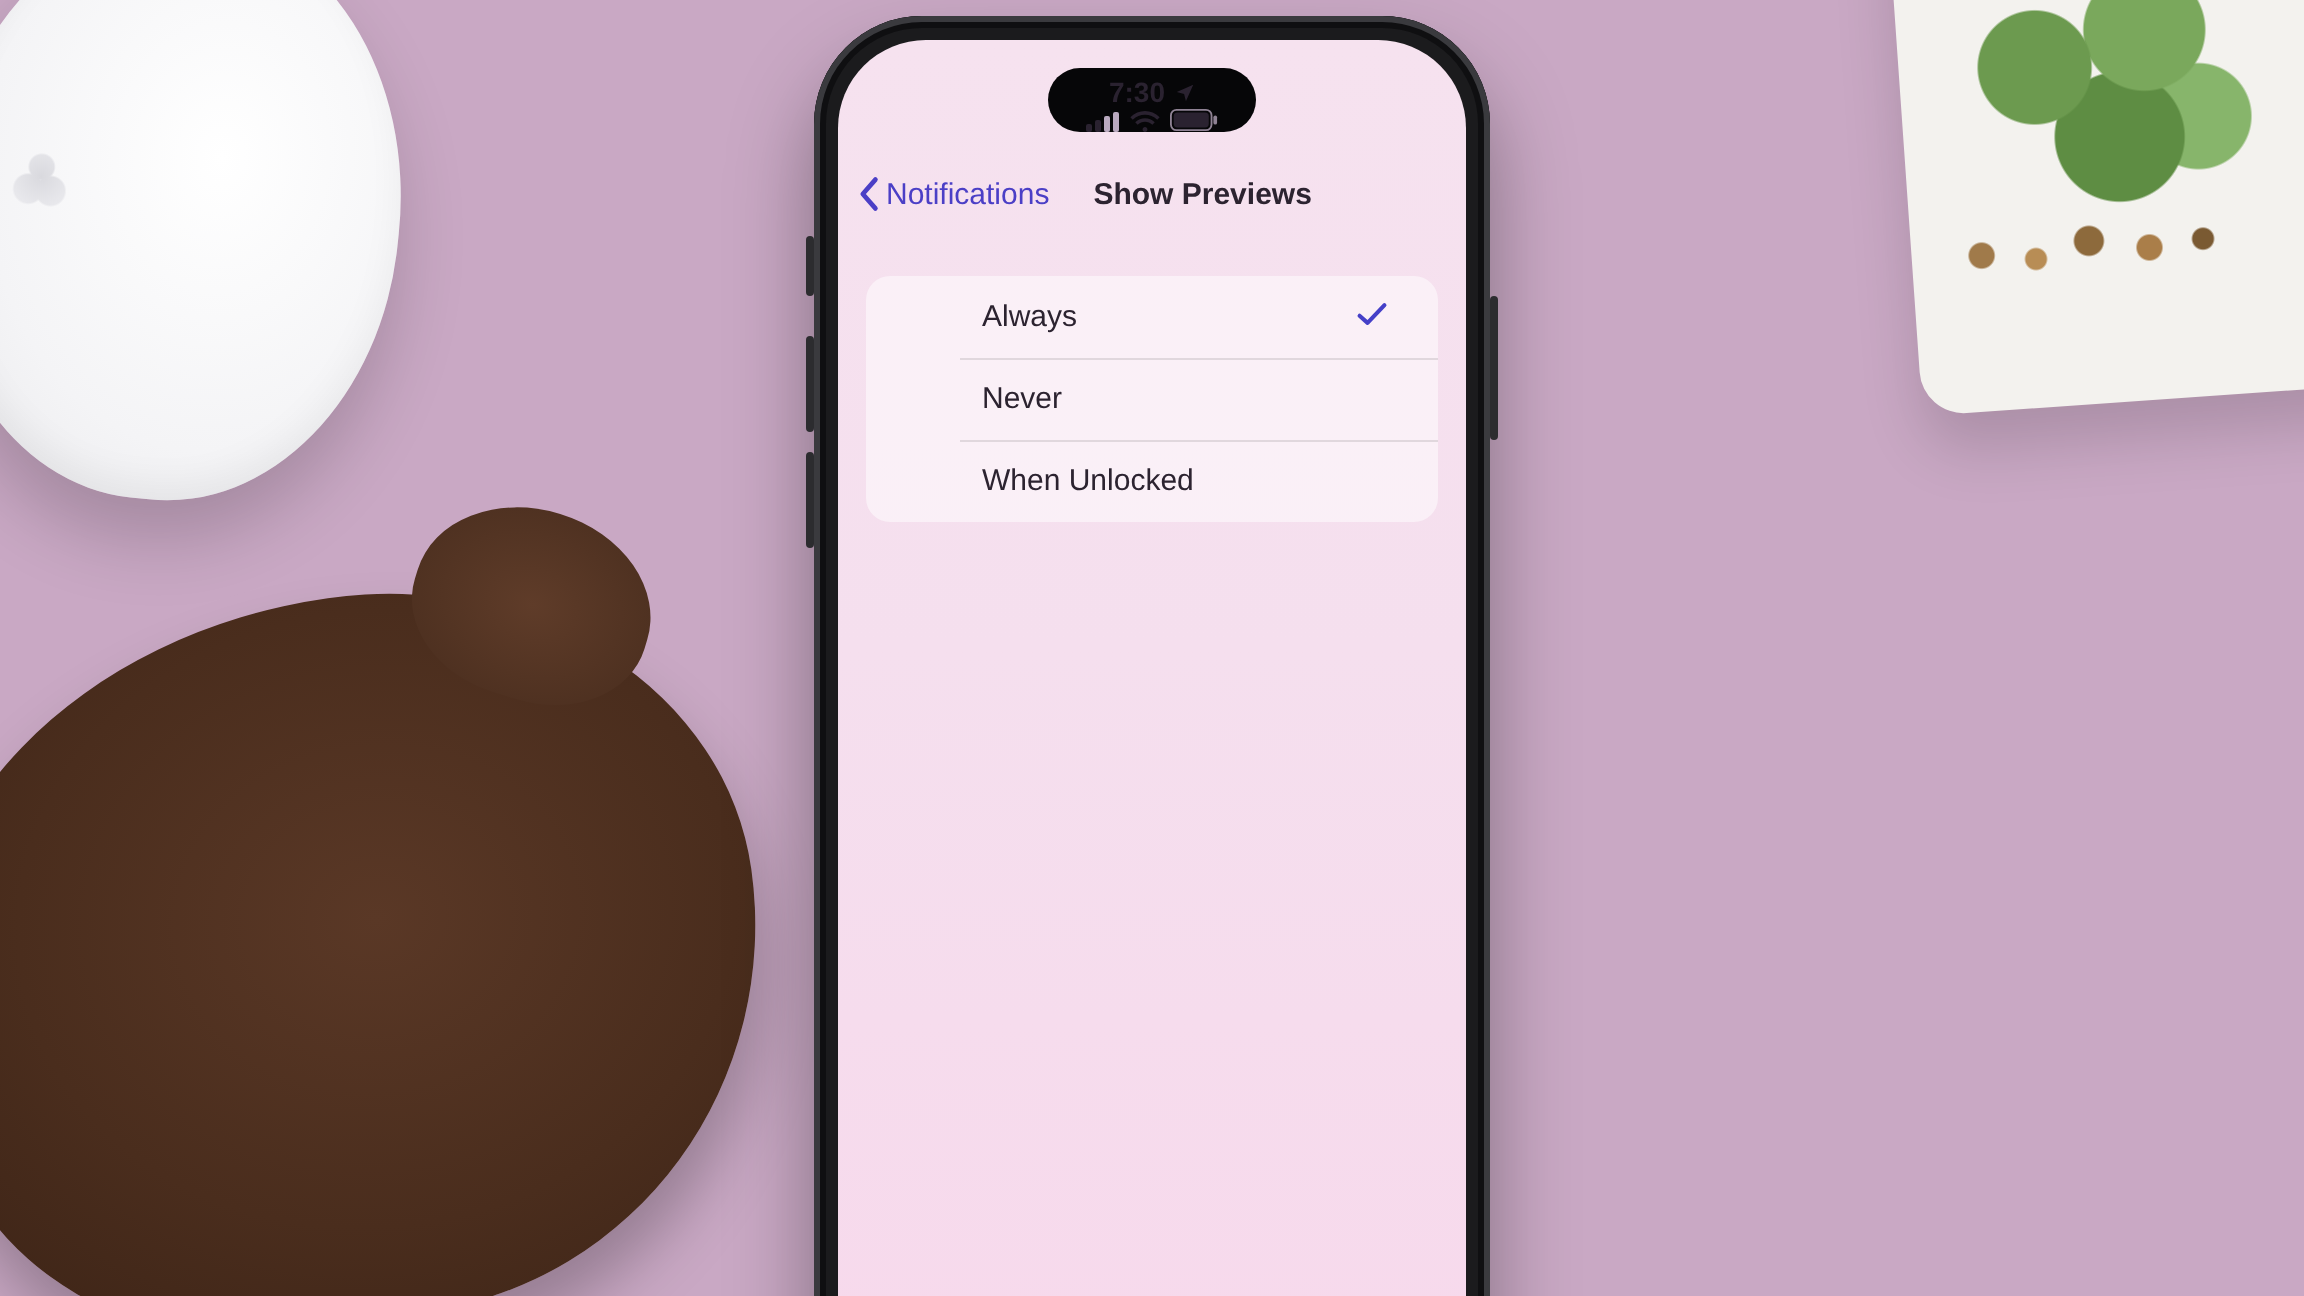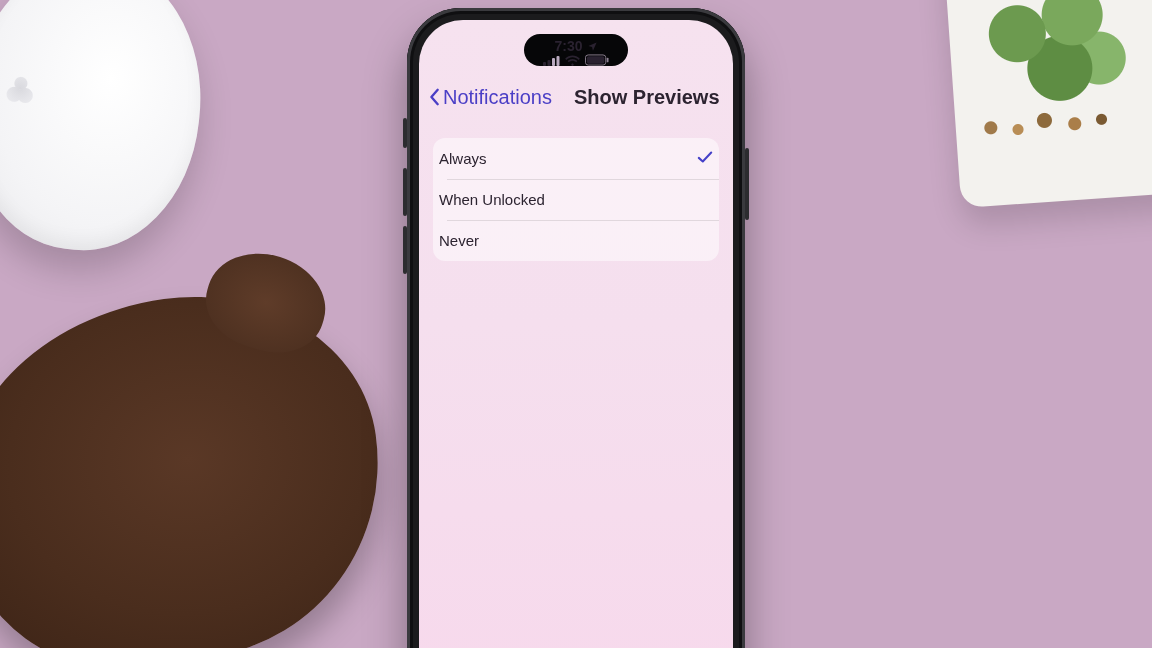--- a/index.html
+++ b/index.html
@@ -138,21 +138,21 @@
   .sb-right { display:flex; align-items:center; gap:5px; }
   .sb-right svg { display:block; }
 
   
   .navbar {
     position:absolute;
     top:60px; left:0; right:0;
     height:34px;
     display:flex; align-items:center;
     padding:0 8px;
-    font-size:20px;
+    font-size:15px;
   }
   .back-btn {
     display:flex; align-items:center; gap:2px;
     color:#4b3fc6;
     font-weight:400;
     cursor:pointer;
     padding:4px 2px;
   }
   .back-btn svg { display:block; }
   .nav-title {
@@ -165,25 +165,26 @@
   .list-group {
     position:absolute;
     top:118px; left:14px; right:14px;
     background: rgba(255,255,255,0.50);
     border-radius:12px;
     overflow:hidden;
   }
   .list-row {
     display:flex; align-items:center; justify-content:space-between;
     height:41px;
-    padding:0 6px;
+    padding:0 25px;
     font-size:15px;
     color:#2c2330;
     cursor:pointer;
     position:relative;
+    margin-left:33px;
   }
   .list-row + .list-row::before {
     content:"";
     position:absolute;
     top:0; left:14px; right:0;
     height:1px;
     background: rgba(0,0,0,0.10);
   }
   .check {
     color:#4540c8;
@@ -258,23 +259,23 @@
     <div class="list-group">
       <div class="list-row selected">
         <span>Always</span>
         <span class="check">
           <svg width="16" height="14" viewBox="0 0 18 14" fill="none" stroke="#4540c8" stroke-width="2.3" stroke-linecap="round" stroke-linejoin="round">
               <polyline points="2 8 6.5 12 16 2"></polyline>
             </svg>
         </span>
       </div>
       <div class="list-row">
+        <span>Never</span>
+
+      </div>
+      <div class="list-row">
         <span>When Unlocked</span>
-
-      </div>
-      <div class="list-row">
-        <span>Never</span>
 
       </div>
     </div>
 
   </div>
 </div>
 
 </body></html>

